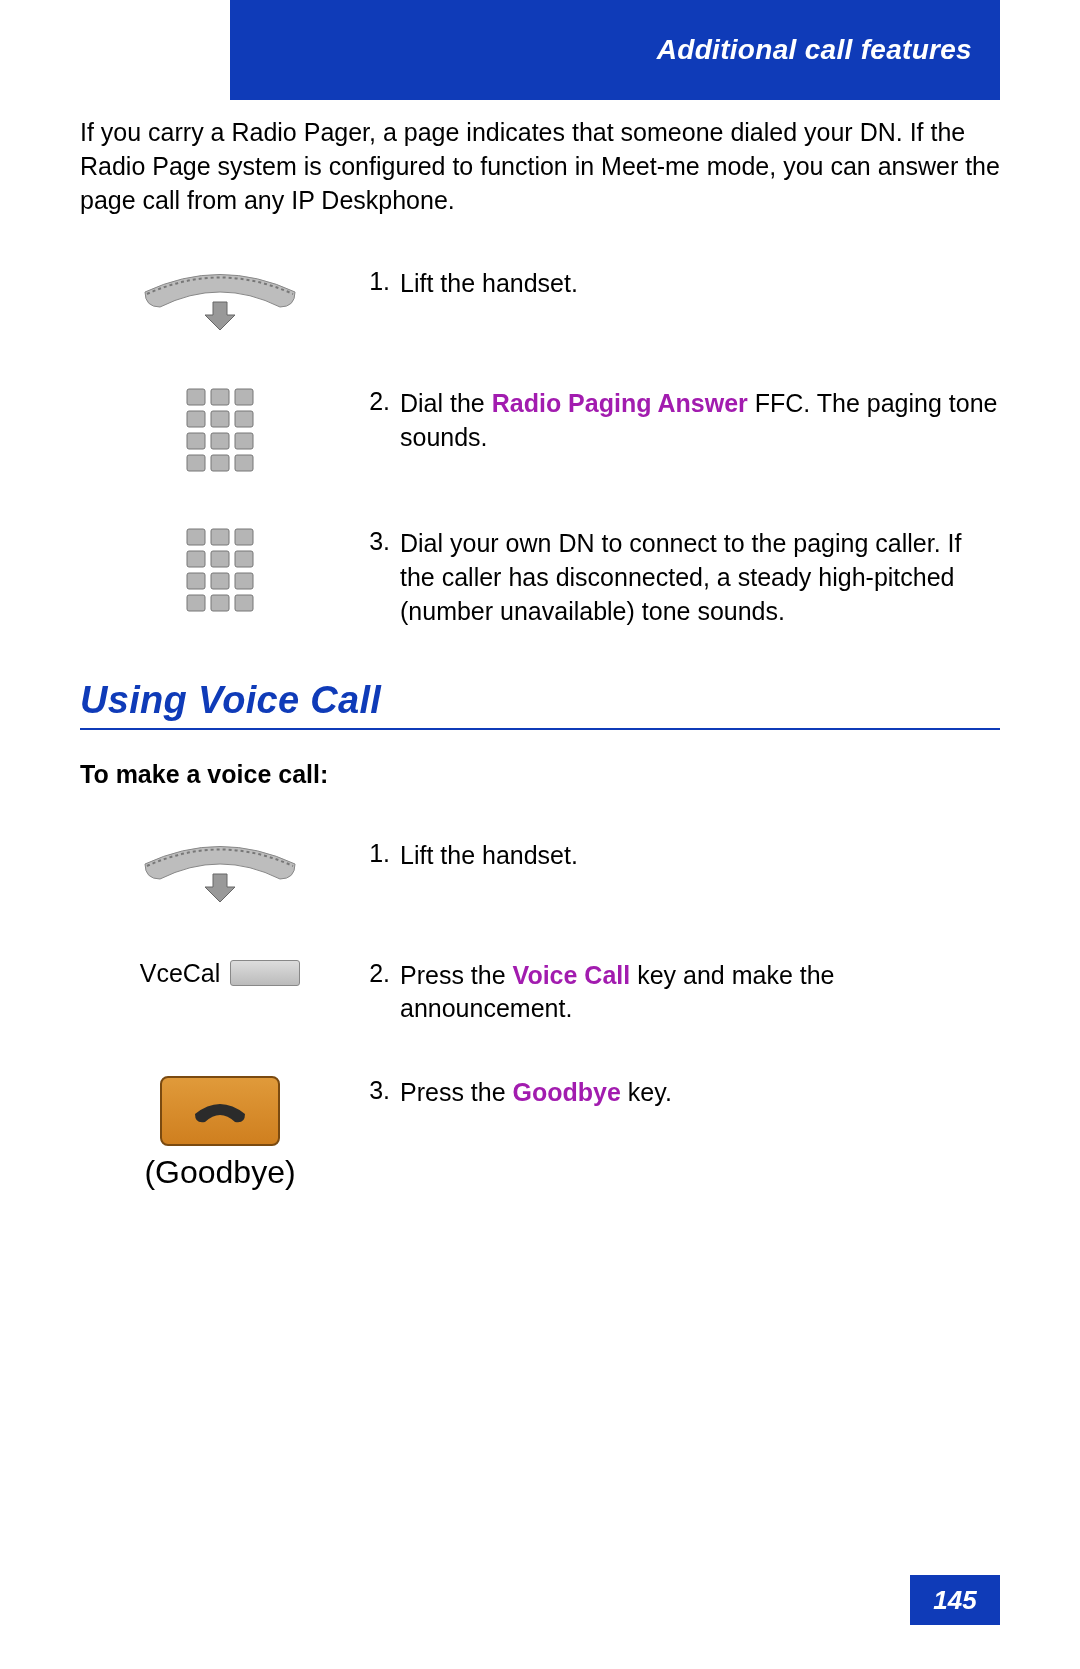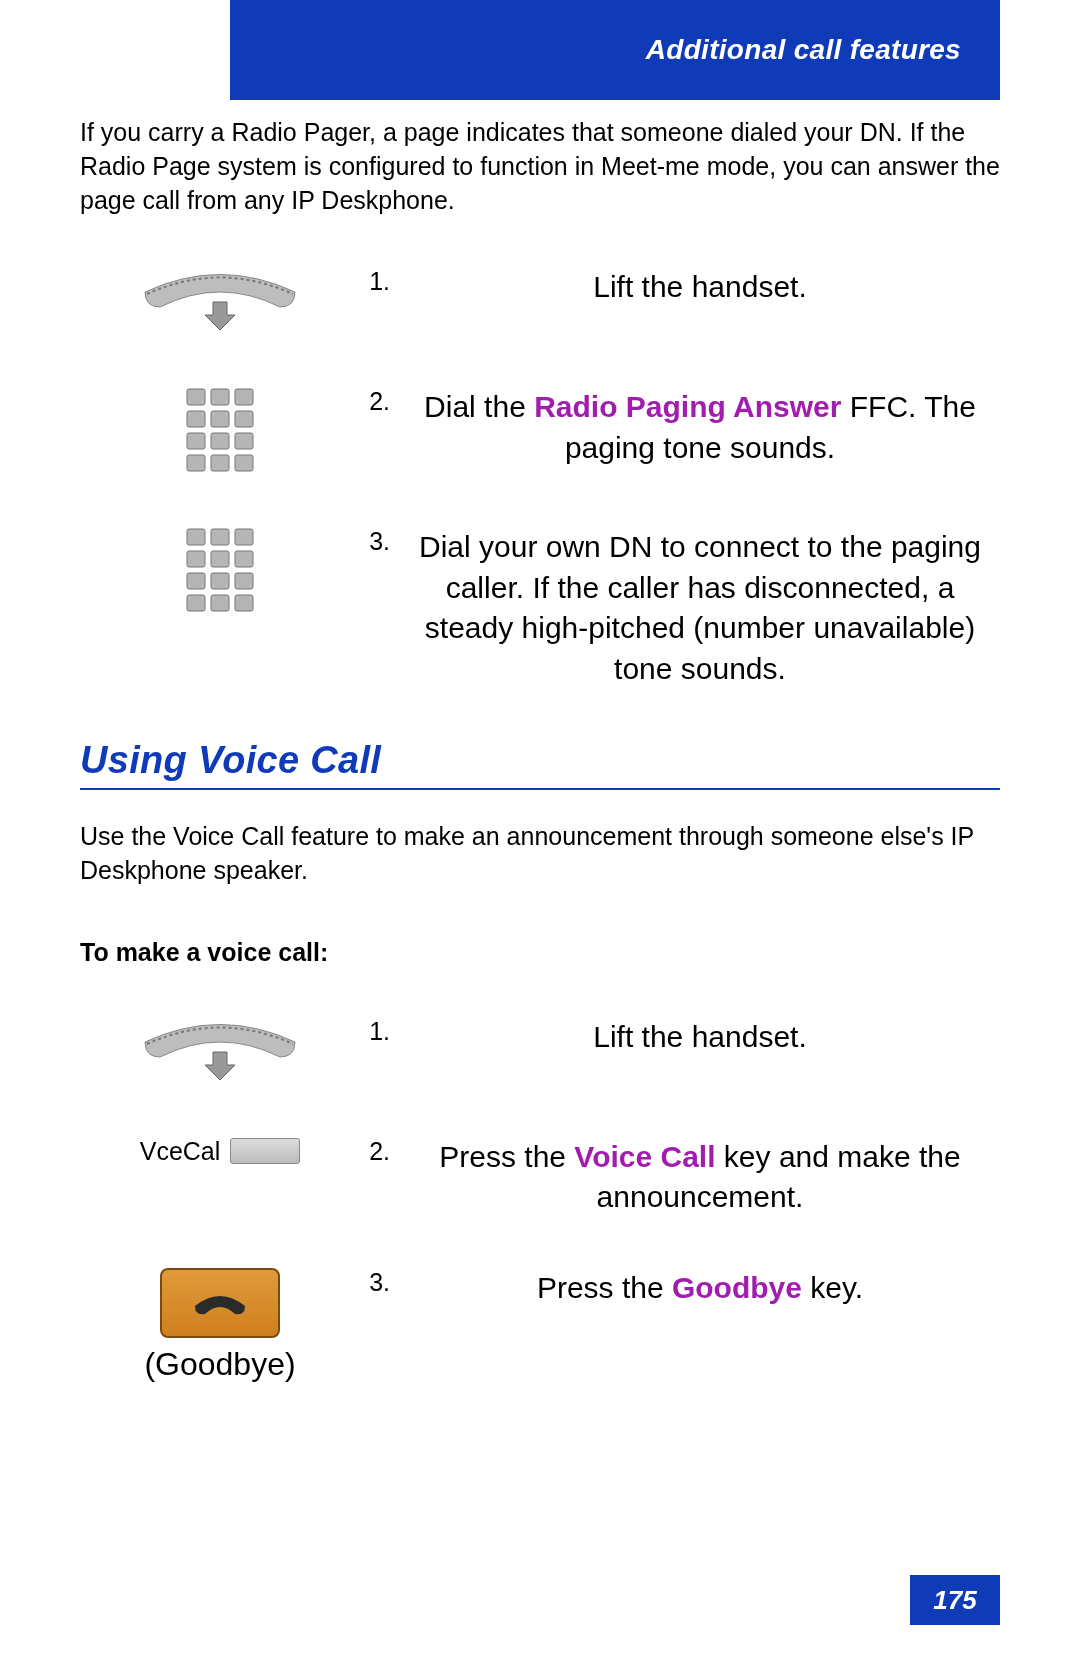--- a/index.html
+++ b/index.html
@@ -15,21 +15,21 @@
   .header-band {
     position: absolute;
     top: 0;
     left: 230px;
     right: 80px;
     height: 100px;
     background: #0f3bb8;
     display: flex;
     align-items: center;
     justify-content: flex-end;
-    padding-right: 39px;
+    padding-right: 28px;
   }
   .header-title {
     color: #fff;
     font-weight: bold;
     font-size: 28px;
     font-style: italic;
     letter-spacing: 0.3px;
   }
   .content {
     position: absolute;
@@ -58,23 +58,22 @@
   }
   .num-col {
     width: 40px;
     flex: 0 0 40px;
     font-size: 25px;
     text-align: right;
     padding-right: 10px;
   }
   .text-col {
     flex: 1;
-    font-size: 30px;
+    font-size: 25px;
     line-height: 1.35;
-    text-align: center;
   }
   .highlight { color: #a21caf; font-weight: bold; }
   h2.section {
     color: #0f3bb8;
     font-size: 38px;
     font-weight: bold;
     font-style: italic;
     margin: 40px 0 6px 0;
     letter-spacing: 0.3px;
   }
@@ -196,21 +195,20 @@
       <div class="num-col">3.</div>
       <div class="text-col">
         <span>Dial your own DN to connect to the paging caller. If the caller has disconnected, a steady high-pitched (number unavailable) tone sounds.</span>
       </div>
     </div>
   </div>
 
   <h2 class="section">Using Voice Call</h2>
   <hr class="section-rule">
 
-  <div class="intro">Use the Voice Call feature to make an announcement through someone else's IP Deskphone speaker.</div>
   <div class="sub-head">To make a voice call:</div>
 
   <div class="steps">
     <div class="step">
       <div class="icon-col">
         <svg width="170" height="70" viewBox="0 0 170 70">
           <path d="M10 25 Q85 -10 160 25 Q160 40 145 40 Q85 10 25 40 Q10 40 10 25 Z" fill="#bdbdbd" stroke="#888" stroke-width="1"></path>
           <path d="M12 27 Q85 -6 158 27" stroke="#777" stroke-width="2" fill="none" stroke-dasharray="3 3"></path>
           <path d="M85 63 L70 48 L78 48 L78 35 L92 35 L92 48 L100 48 Z" fill="#999" stroke="#666"></path>
         </svg>
@@ -244,13 +242,13 @@
         <div class="icon-caption">(Goodbye)</div>
       </div>
       <div class="num-col">3.</div>
       <div class="text-col">
         <span>Press the </span><span class="highlight">Goodbye</span><span> key.</span>
       </div>
     </div>
   </div>
 </div>
 
-<div class="page-num">175</div>
+<div class="page-num">145</div>
 
 </body></html>

